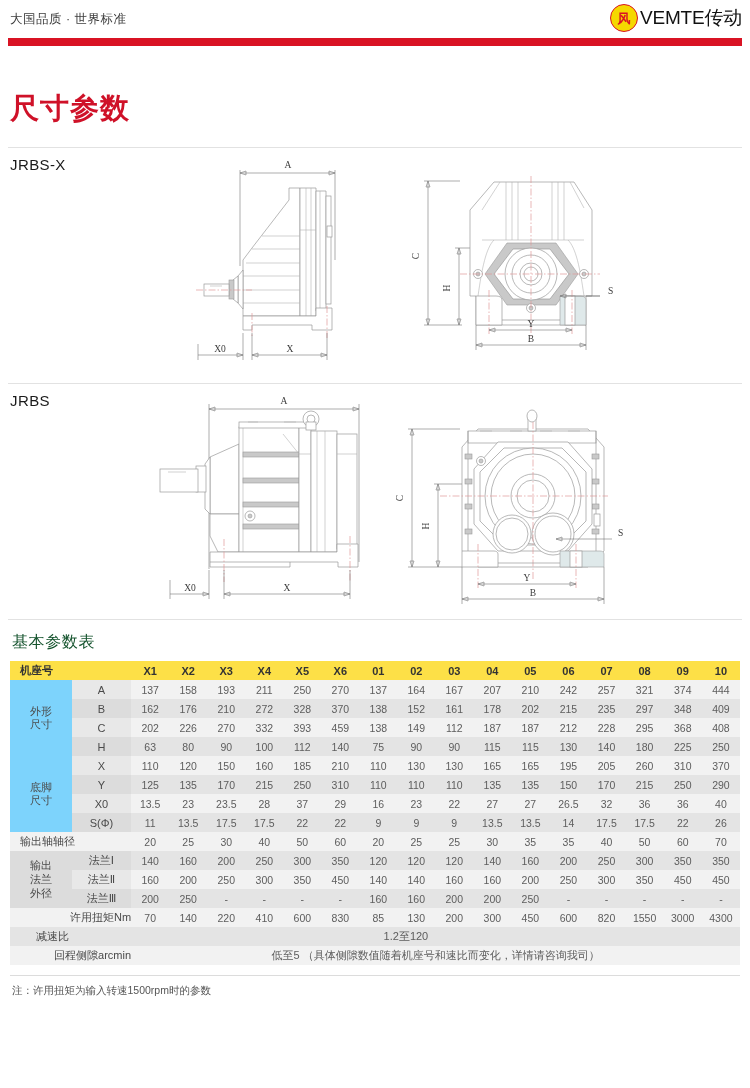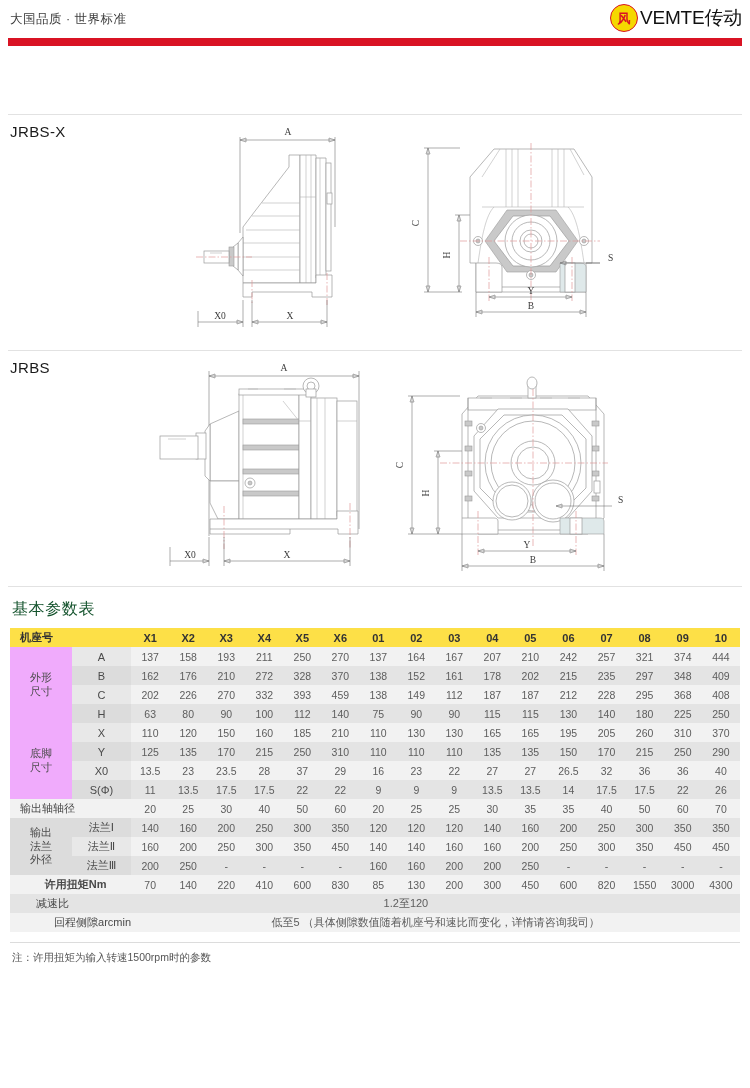--- a/index.html
+++ b/index.html
@@ -139,21 +139,21 @@
   }
   .rowhead-wide {
     background: #dcdcdc;
     font-size: 11px;
     color: #4a4a4a;
   }
   tr.zebra td { background: #e4e4e4; }
   tr.zebra td.rowhead-a { background: #dcdcdc; }
   tr.zebra td.rowhead-b { background: #dcdcdc; }
   tr.plain td { background: #f2f2f2; }
-  tr.plain td.rowhead-a { background: #f0abfc; }
+  tr.plain td.rowhead-a { background: #7dd3fc; }
   tr.plain td.rowhead-b { background: #e8e8e8; }
   tr.colhead td {
     background: #fde047;
     font-weight: bold;
     font-size: 11px;
     color: #333333;
   }
   td.val { width: 38.5px; }
   td.freetext {
     text-align: left;
@@ -186,20 +186,21 @@
 <div class="pg-header">
   <div class="slogan">大国品质 · 世界标准</div>
   <div class="brand">
     <div class="brand-mark">风</div>
     <div class="brand-name">VEMTE传动</div>
   </div>
   <div class="red-bar"></div>
 </div>
 
 <div class="title-block">
+  <div class="title-cn">尺寸参数</div>
 </div>
 
 <div style="height:22px"></div>
 <div class="hr-light"></div>
 
 <div class="draw-section">
   <div class="draw-label">JRBS-X</div>
   <svg class="draw-canvas" viewBox="0 0 750 235">
 
     <line class="dim" x1="240" y1="22" x2="240" y2="118"></line>
@@ -712,21 +713,21 @@
         <td class="val">200</td>
         <td class="val">200</td>
         <td class="val">250</td>
         <td class="val">-</td>
         <td class="val">-</td>
         <td class="val">-</td>
         <td class="val">-</td>
         <td class="val">-</td>
       </tr>
       <tr class="plain">
-        <td class="rowhead-wide" colspan="2" style="text-align: center; padding-left: 10px; font-weight: bold;">许用扭矩Nm</td>
+        <td class="rowhead-wide" colspan="2" style="text-align: right; padding-left: 10px;">许用扭矩Nm</td>
         <td class="val">70</td>
         <td class="val">140</td>
         <td class="val">220</td>
         <td class="val">410</td>
         <td class="val">600</td>
         <td class="val">830</td>
         <td class="val">85</td>
         <td class="val">130</td>
         <td class="val">200</td>
         <td class="val">300</td>

